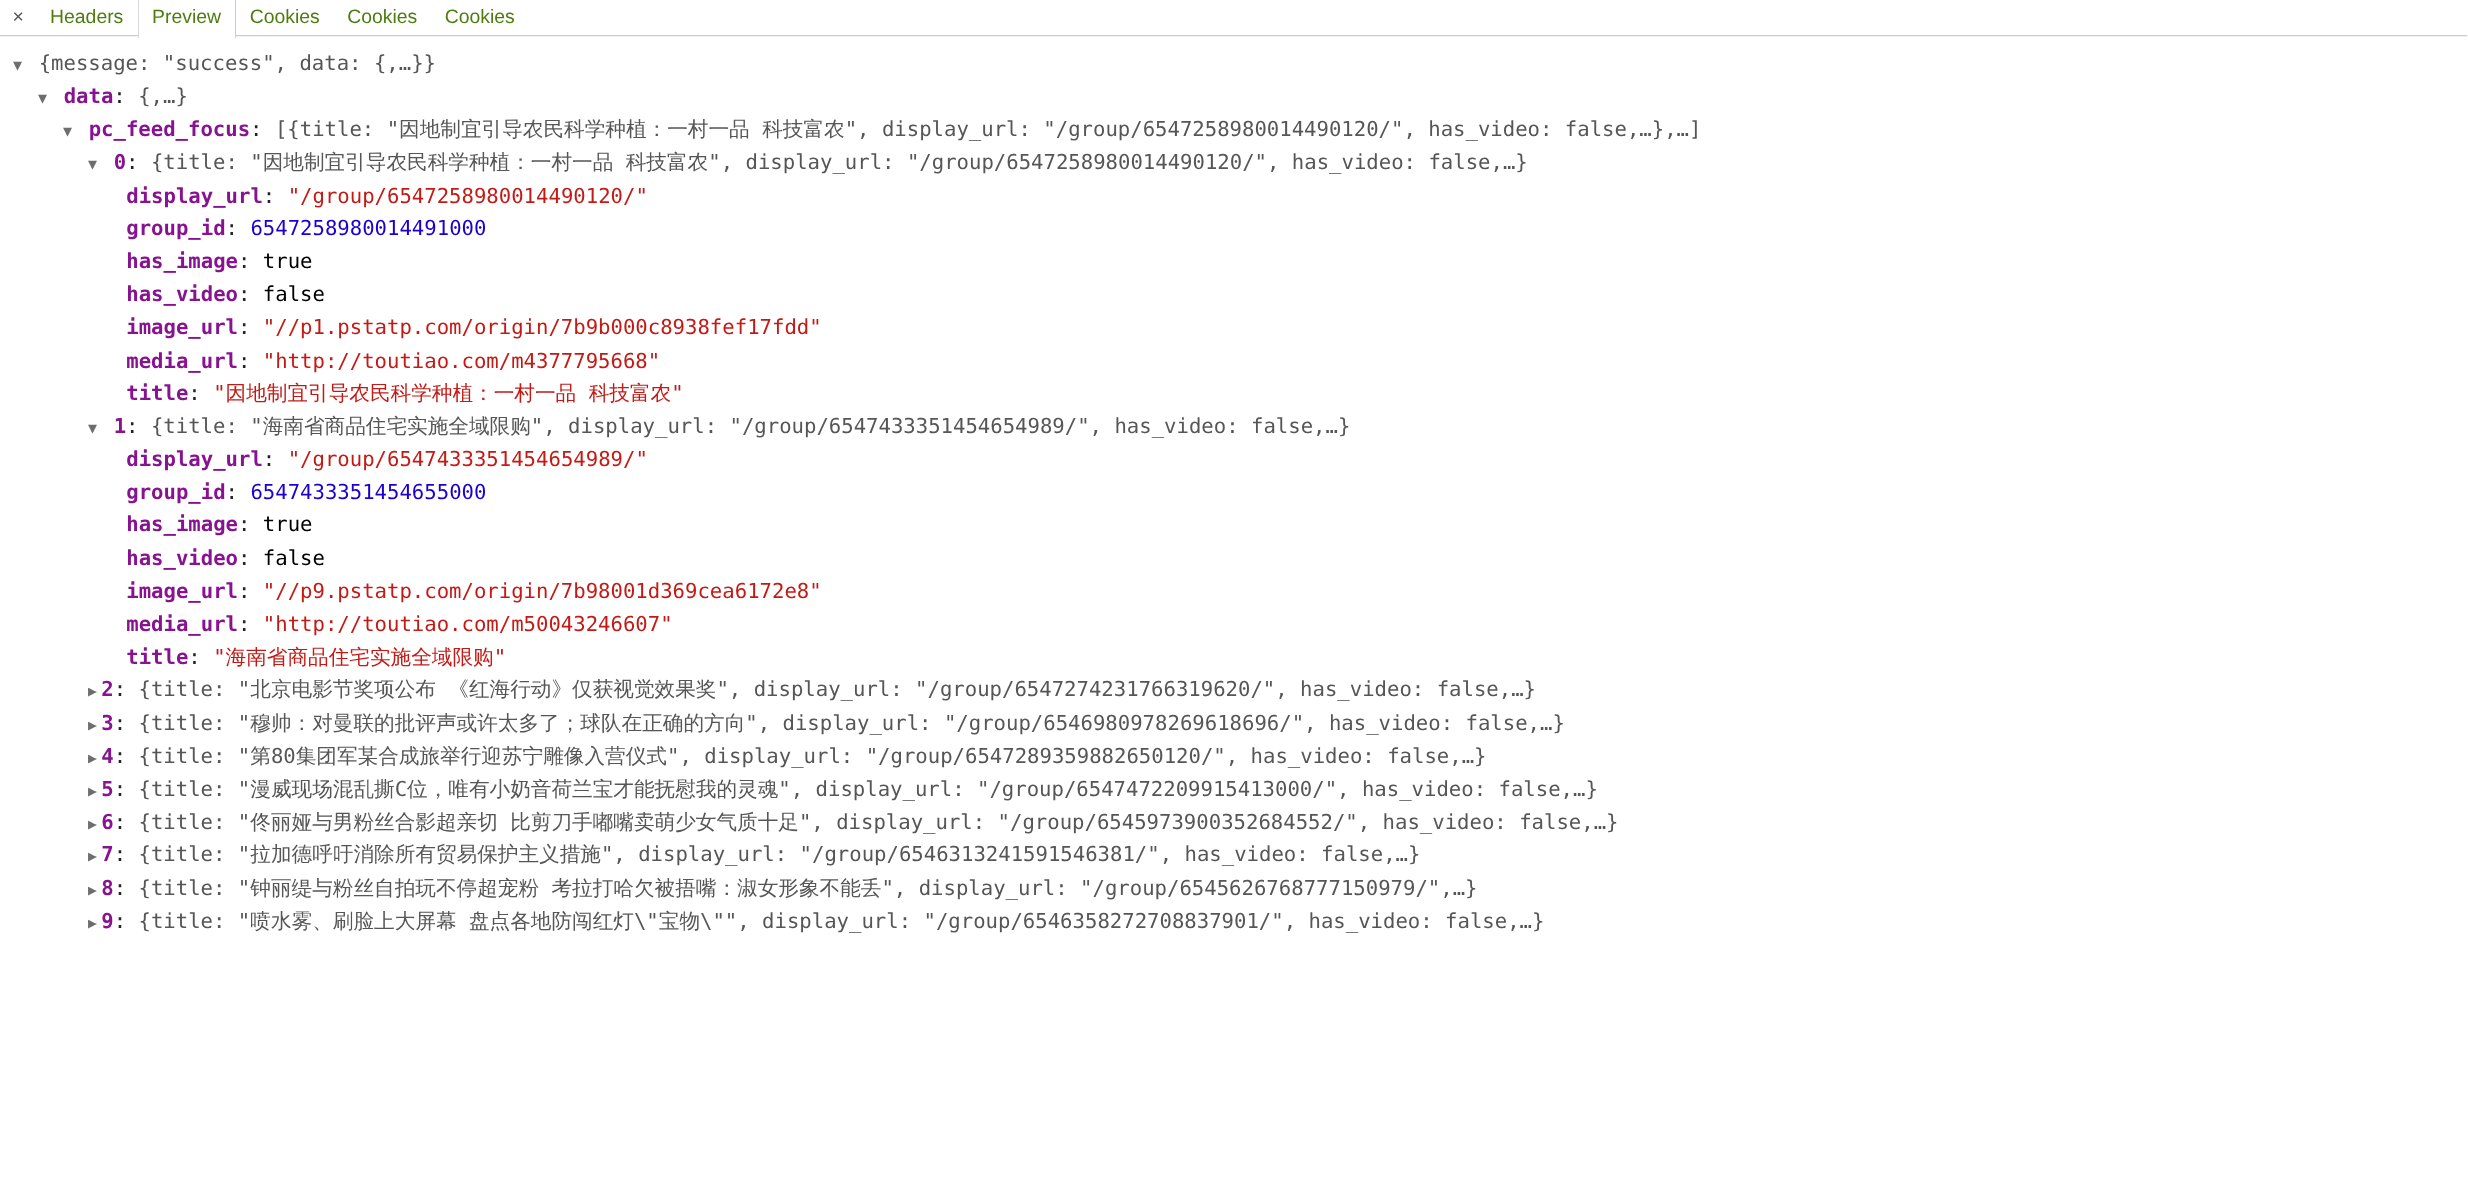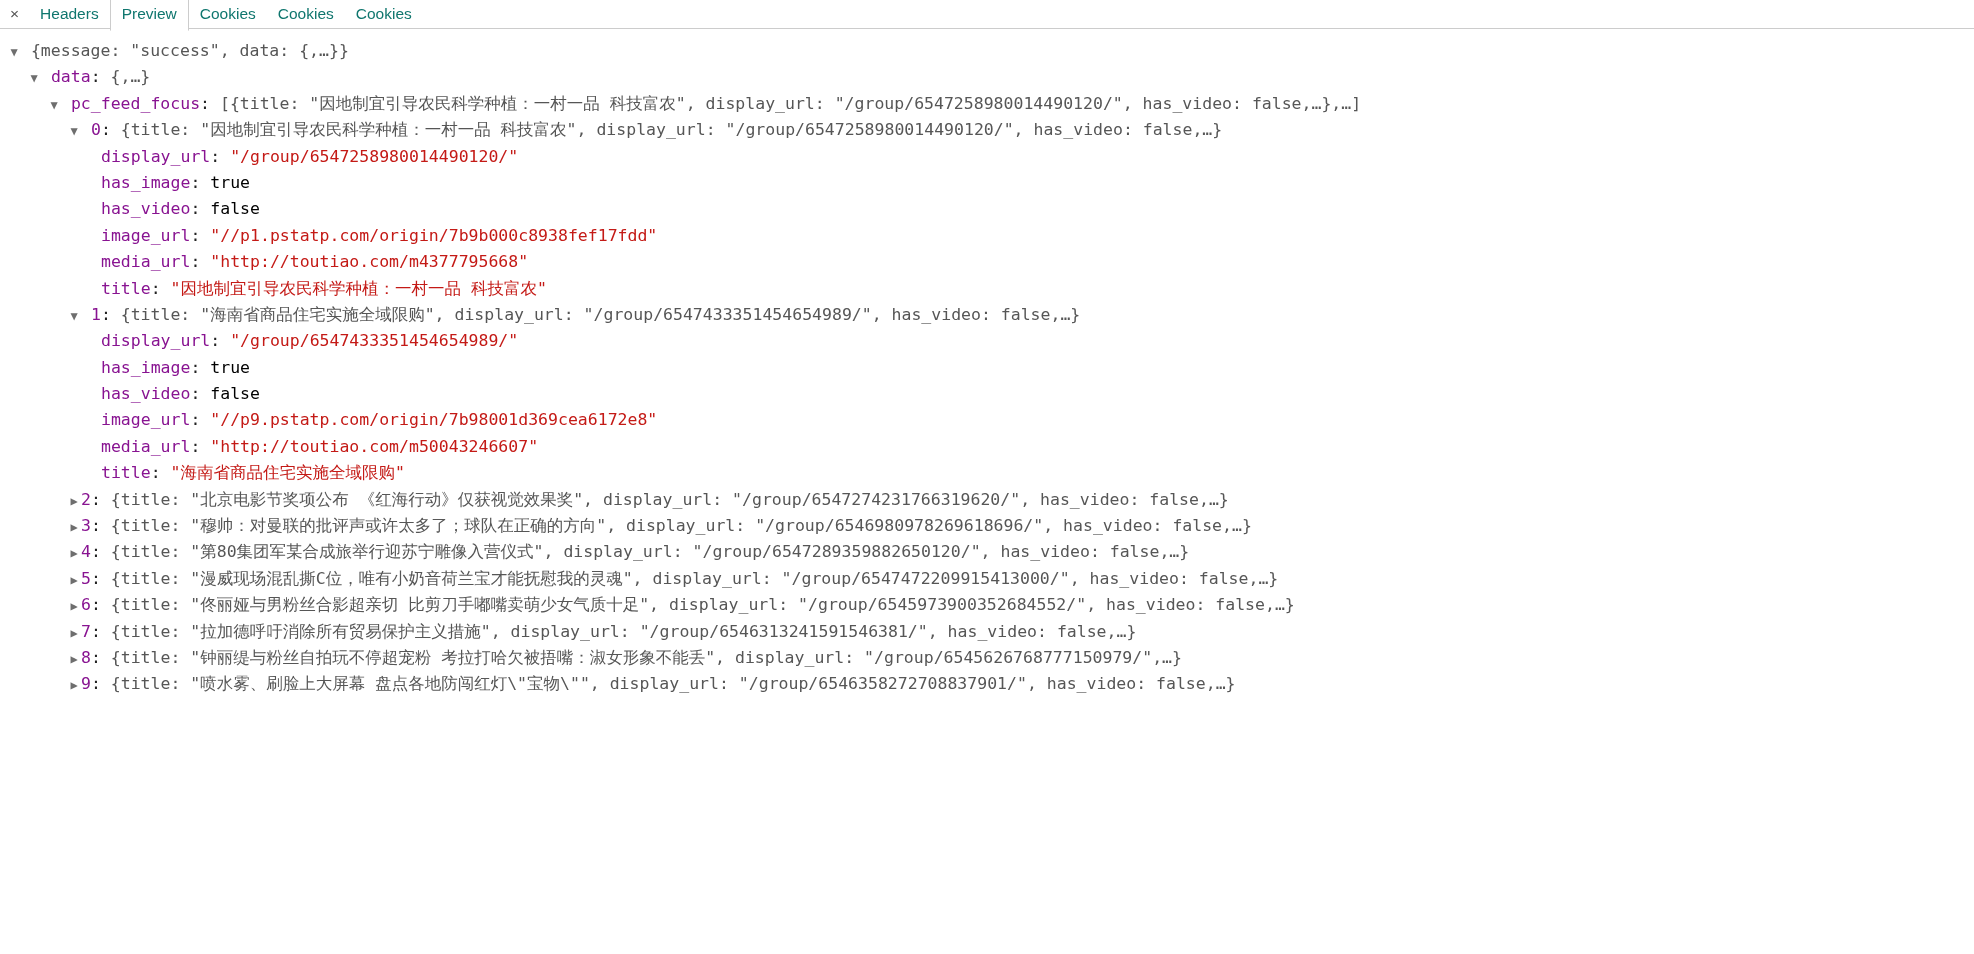--- a/index.html
+++ b/index.html
@@ -21,21 +21,21 @@
       color: #333;
     }
     .tab-close {
       padding: 0 10px 0 6px;
       color: #555;
       cursor: pointer;
     }
     .tab {
       padding: 3px 11px 3px 11px;
       cursor: pointer;
-      color: #0f766e;
+      color: #4d7c0f;
     }
     .tab.active {
       border: 1px solid #ccc;
       border-bottom: 1px solid #fff;
       margin-bottom: -1px;
       background: #fff;
       border-radius: 2px 2px 0 0;
     }
     .tree {
       padding: 9px 0 0 3px;
@@ -52,21 +52,21 @@
       width: 14px;
       color: #6e6e6e;
       font-size: 12px;
       user-select: none;
       cursor: pointer;
       text-align: center;
     }
     .arrow.down::before { content: "▼"; }
     .arrow.right::before { content: "▶"; }
     .arrow.none::before { content: ""; }
-    .key-purple { color: #881391; }
+    .key-purple { color: #881391; font-weight: bold; }
     .val-string { color: #c41a16; }
     .val-number { color: #1c00cf; }
     .val-bool { color: #000000; }
     .punct { color: #222; }
     .preview-text { color: #565656; font-family: Consolas, "Lucida Console", Menlo, Monaco, monospace; }
   </style>
 </head>
 <body>
 
 <div class="tabs">
@@ -93,31 +93,33 @@
   <div class="row indent-2">
     <span class="arrow down"></span>
     <span class="key-purple">pc_feed_focus</span><span class="punct">: </span><span class="preview-text">[{title: "因地制宜引导农民科学种植：一村一品 科技富农", display_url: "/group/6547258980014490120/", has_video: false,…},…]</span>
   </div>
 
   <div class="row indent-3">
     <span class="arrow down"></span>
     <span class="key-purple">0</span><span class="punct">: </span><span class="preview-text">{title: "因地制宜引导农民科学种植：一村一品 科技富农", display_url: "/group/6547258980014490120/", has_video: false,…}</span>
   </div>
   <div class="row indent-4"><span class="arrow none"></span><span class="key-purple">display_url</span><span class="punct">: </span><span class="val-string">"/group/6547258980014490120/"</span></div>
+  <div class="row indent-4"><span class="arrow none"></span><span class="key-purple">group_id</span><span class="punct">: </span><span class="val-number">6547258980014491000</span></div>
   <div class="row indent-4"><span class="arrow none"></span><span class="key-purple">has_image</span><span class="punct">: </span><span class="val-bool">true</span></div>
   <div class="row indent-4"><span class="arrow none"></span><span class="key-purple">has_video</span><span class="punct">: </span><span class="val-bool">false</span></div>
   <div class="row indent-4"><span class="arrow none"></span><span class="key-purple">image_url</span><span class="punct">: </span><span class="val-string">"//p1.pstatp.com/origin/7b9b000c8938fef17fdd"</span></div>
   <div class="row indent-4"><span class="arrow none"></span><span class="key-purple">media_url</span><span class="punct">: </span><span class="val-string">"http://toutiao.com/m4377795668"</span></div>
   <div class="row indent-4"><span class="arrow none"></span><span class="key-purple">title</span><span class="punct">: </span><span class="val-string">"因地制宜引导农民科学种植：一村一品 科技富农"</span></div>
 
   <div class="row indent-3">
     <span class="arrow down"></span>
     <span class="key-purple">1</span><span class="punct">: </span><span class="preview-text">{title: "海南省商品住宅实施全域限购", display_url: "/group/6547433351454654989/", has_video: false,…}</span>
   </div>
   <div class="row indent-4"><span class="arrow none"></span><span class="key-purple">display_url</span><span class="punct">: </span><span class="val-string">"/group/6547433351454654989/"</span></div>
+  <div class="row indent-4"><span class="arrow none"></span><span class="key-purple">group_id</span><span class="punct">: </span><span class="val-number">6547433351454655000</span></div>
   <div class="row indent-4"><span class="arrow none"></span><span class="key-purple">has_image</span><span class="punct">: </span><span class="val-bool">true</span></div>
   <div class="row indent-4"><span class="arrow none"></span><span class="key-purple">has_video</span><span class="punct">: </span><span class="val-bool">false</span></div>
   <div class="row indent-4"><span class="arrow none"></span><span class="key-purple">image_url</span><span class="punct">: </span><span class="val-string">"//p9.pstatp.com/origin/7b98001d369cea6172e8"</span></div>
   <div class="row indent-4"><span class="arrow none"></span><span class="key-purple">media_url</span><span class="punct">: </span><span class="val-string">"http://toutiao.com/m50043246607"</span></div>
   <div class="row indent-4"><span class="arrow none"></span><span class="key-purple">title</span><span class="punct">: </span><span class="val-string">"海南省商品住宅实施全域限购"</span></div>
 
   <div id="collapsed-container">
       <div class="row indent-3"><span class="arrow right"></span><span class="key-purple">2</span><span class="punct">: </span><span class="preview-text">{title: "北京电影节奖项公布 《红海行动》仅获视觉效果奖", display_url: "/group/6547274231766319620/", has_video: false,…}</span></div>
       <div class="row indent-3"><span class="arrow right"></span><span class="key-purple">3</span><span class="punct">: </span><span class="preview-text">{title: "穆帅：对曼联的批评声或许太多了；球队在正确的方向", display_url: "/group/6546980978269618696/", has_video: false,…}</span></div>
       <div class="row indent-3"><span class="arrow right"></span><span class="key-purple">4</span><span class="punct">: </span><span class="preview-text">{title: "第80集团军某合成旅举行迎苏宁雕像入营仪式", display_url: "/group/6547289359882650120/", has_video: false,…}</span></div>

